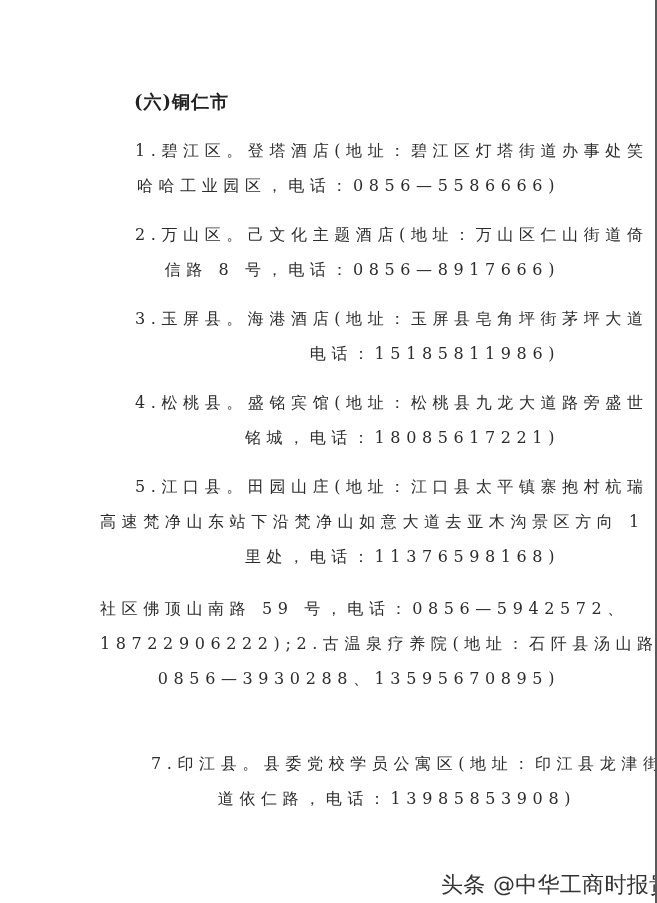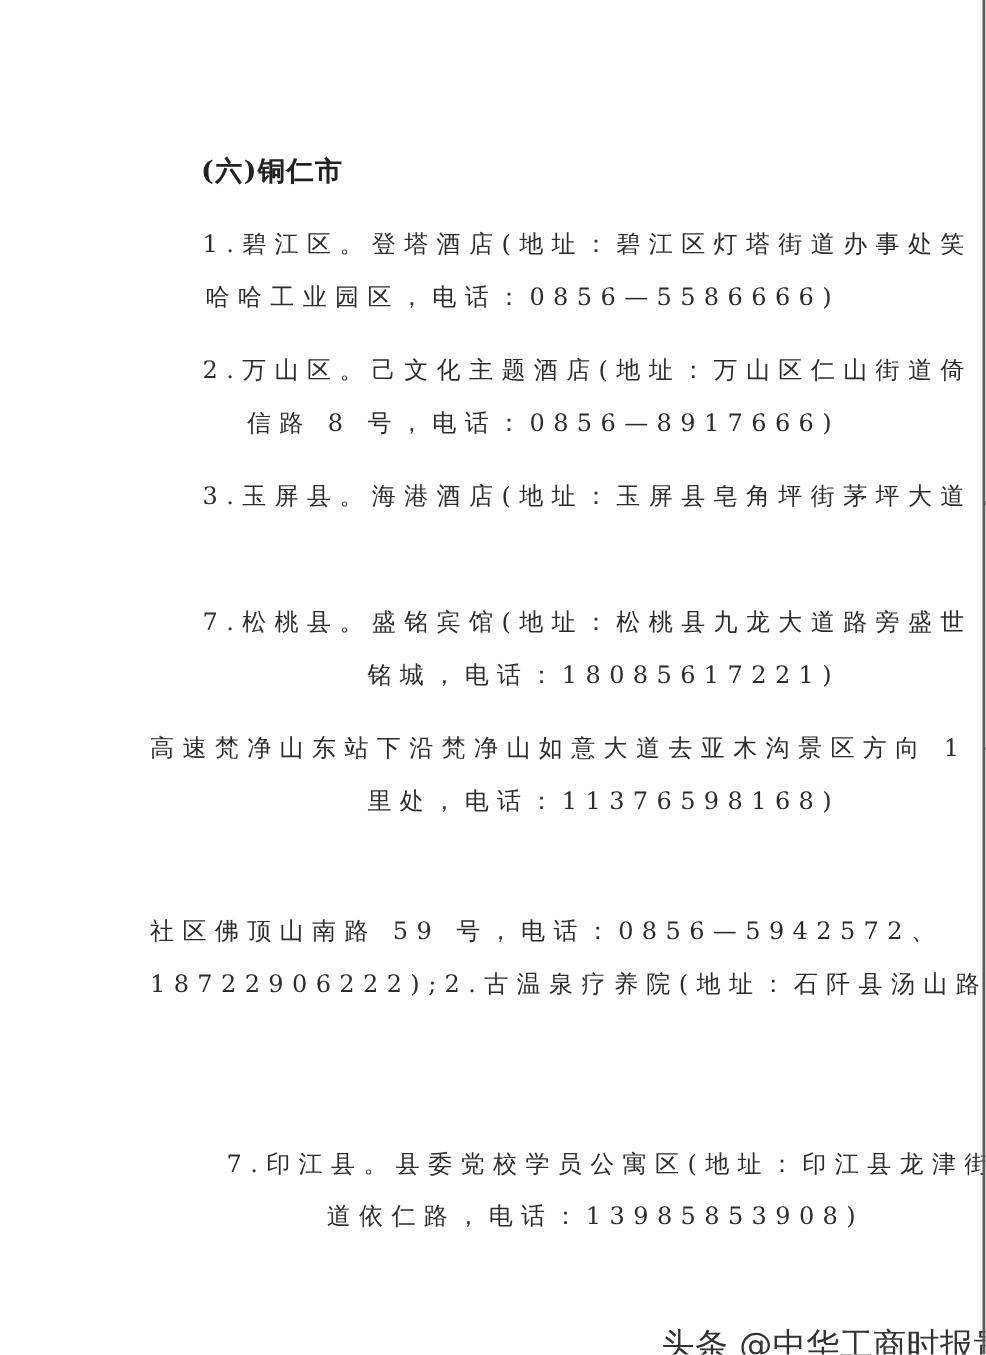--- a/index.html
+++ b/index.html
@@ -11,21 +11,21 @@
       width: 657px;
       height: 903px;
       position: relative;
       overflow: hidden;
       font-family: "DejaVu Serif", "Liberation Serif", serif;
       color: #2a2a2a;
     }
     .page {
       position: absolute;
       left: 0;
-      top: 16px;
+      top: 4px;
       width: 655px;
       height: 802px;
       background: #ffffff;
     }
     .right-border {
       position: absolute;
       right: 0;
       top: 0;
       width: 2px;
       height: 903px;
@@ -82,35 +82,38 @@
     <div class="line">哈哈工业园区，电话：0856—5586666)</div>
   </div>
 
   <div class="para" style="top:213px;">
     <div class="line first">2.万山区。己文化主题酒店(地址：万山区仁山街道倚</div>
     <div class="line">信路 8 号，电话：0856—8917666)</div>
   </div>
 
   <div class="para" style="top:297px;">
     <div class="line first">3.玉屏县。海港酒店(地址：玉屏县皂角坪街茅坪大道，</div>
+    <div class="line">电话：15185811986)</div>
   </div>
 
   <div class="para" style="top:381px;">
-    <div class="line first">7.松桃县。盛铭宾馆(地址：松桃县九龙大道路旁盛世</div>
+    <div class="line first">4.松桃县。盛铭宾馆(地址：松桃县九龙大道路旁盛世</div>
     <div class="line">铭城，电话：18085617221)</div>
   </div>
 
   <div class="para" style="top:465px;">
+    <div class="line first">5.江口县。田园山庄(地址：江口县太平镇寨抱村杭瑞</div>
     <div class="line">高速梵净山东站下沿梵净山如意大道去亚木沟景区方向 1 公</div>
     <div class="line">里处，电话：11376598168)</div>
   </div>
 
   <div class="para" style="top:587px;">
     <div class="line">社区佛顶山南路 59 号，电话：0856—5942572、</div>
     <div class="line">18722906222);2.古温泉疗养院(地址：石阡县汤山路，电话：</div>
+    <div class="line">0856—3930288、13595670895)</div>
   </div>
 
   <div class="para" style="top:742px;margin-left:16px;">
     <div class="line first">7.印江县。县委党校学员公寓区(地址：印江县龙津街</div>
     <div class="line">道依仁路，电话：13985853908)</div>
   </div>
 
   <div class="watermark">头条 @中华工商时报贵州站</div>
 </div>
 

